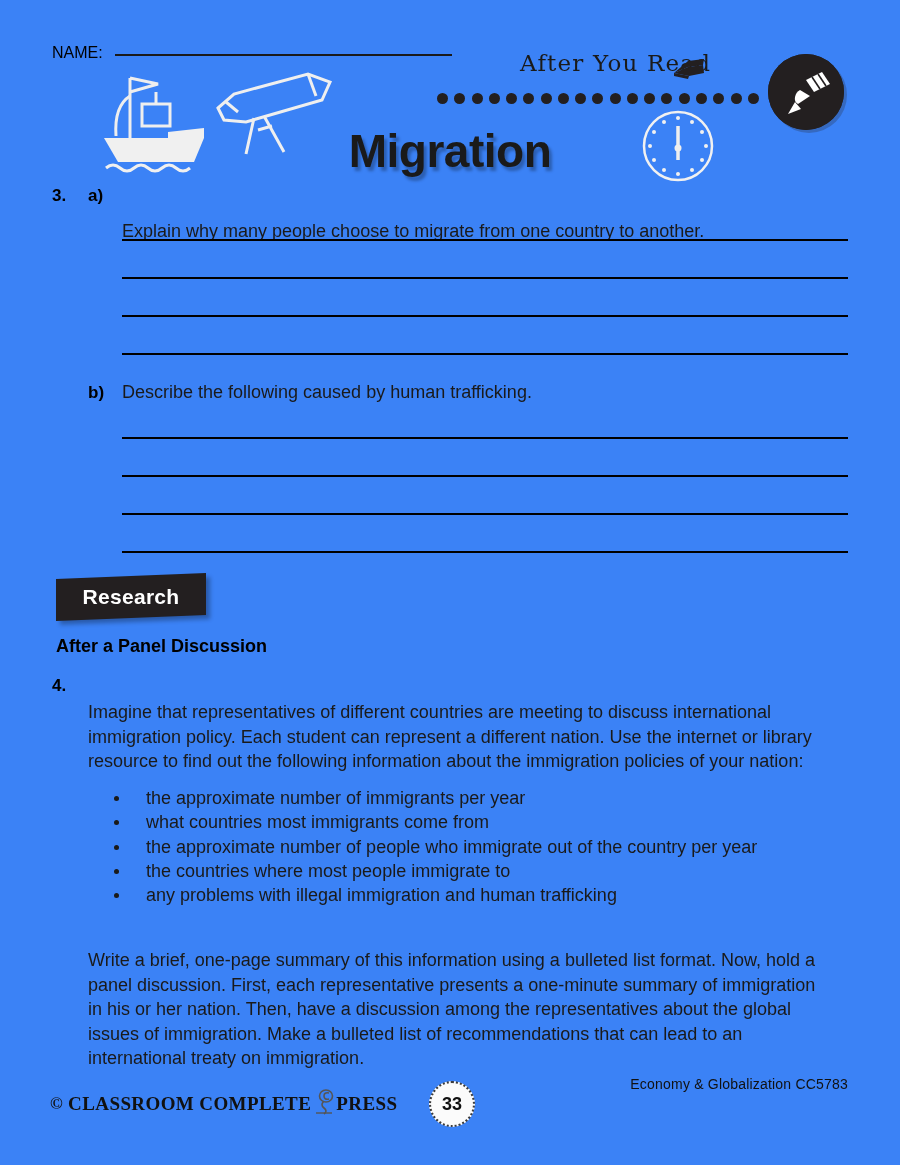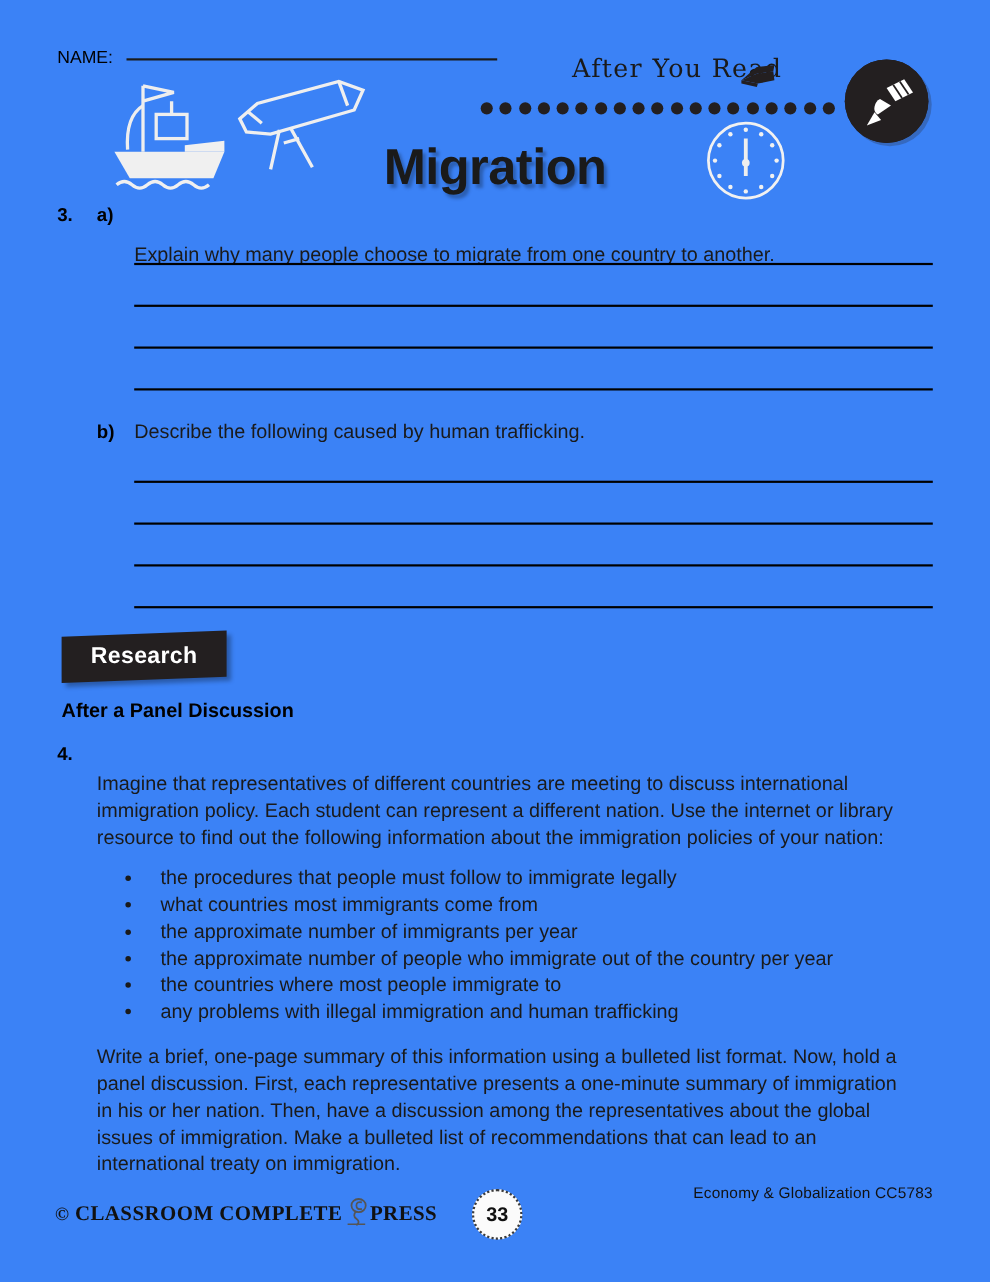--- a/index.html
+++ b/index.html
@@ -372,23 +372,22 @@
   <div class="research-banner">
     <span>Research</span>
   </div>
 
   <div class="sub-heading">After a Panel Discussion</div>
 
   <span class="q-num" style="left:52px; top:676px;">4.</span>
   <div class="para" style="left:88px; top:700px; width:740px;">Imagine that representatives of different countries are meeting to discuss international immigration policy. Each student can represent a different nation. Use the internet or library resource to find out the following information about the immigration policies of your nation:</div>
 
   <ul class="bullet-list">
-    <li>the procedures that people must follow to immigrate legally</li>
+    <li>the approximate number of immigrants per year</li>
     <li>what countries most immigrants come from</li>
-    <li>the approximate number of immigrants per year</li>
     <li>the approximate number of people who immigrate out of the country per year</li>
     <li>the countries where most people immigrate to</li>
     <li>any problems with illegal immigration and human trafficking</li>
   </ul>
 
   <div class="para" style="left:88px; top:948px; width:740px;">Write a brief, one-page summary of this information using a bulleted list format. Now, hold a panel discussion. First, each representative presents a one-minute summary of immigration in his or her nation. Then, have a discussion among the representatives about the global issues of immigration. Make a bulleted list of recommendations that can lead to an international treaty on immigration.</div>
 
   <div class="footer-logo">
     <span class="cmark">©</span>
     <span>CLASSROOM COMPLETE</span>

